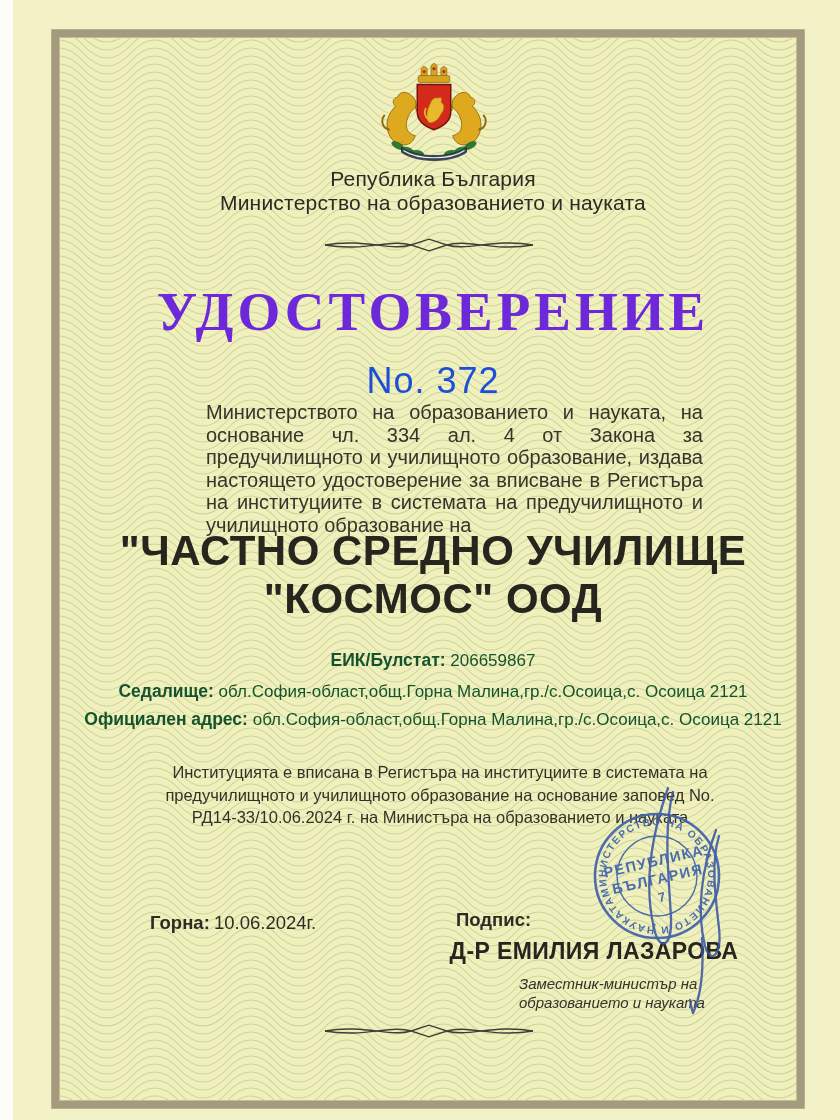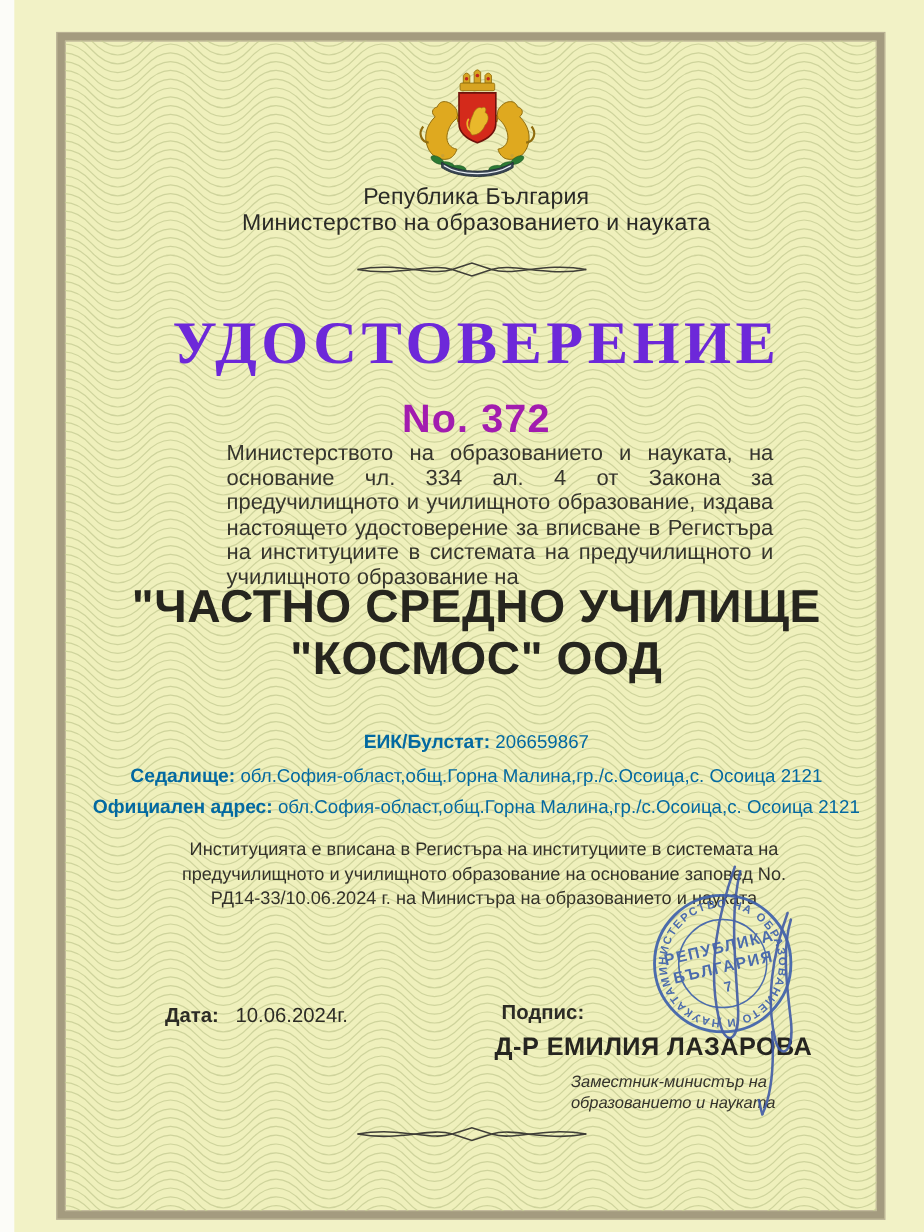--- a/index.html
+++ b/index.html
@@ -17,27 +17,27 @@
     background:#eff0bc;
   }
   .waves{position:absolute;left:0;top:0;}
   .layer{position:absolute;left:0;top:0;width:840px;height:1120px;}
   .center{position:absolute;left:60px;width:738px;text-align:center;transform:translateX(4px);}
   .hdr-line{font-size:21px;letter-spacing:.2px;color:#2a2a26;}
   .title{
     font-family:"Liberation Serif", serif;font-weight:700;
     font-size:55px;letter-spacing:4px;color:#6d28d9;
   }
-  .cert-no{font-size:36px;font-weight:700;letter-spacing:1px;color:#a21caf;}
+  .cert-no{font-size:36px;font-weight:400;letter-spacing:1px;color:#1d4ed8;}
   .para1{
     position:absolute;left:206px;top:401px;width:497px;
     font-size:20px;line-height:22.5px;text-align:justify;color:#36352d;
   }
   .school{font-size:42px;line-height:48px;font-weight:700;color:#26251e;letter-spacing:.5px;}
-  .kv{font-size:17px;color:#0369a1;margin-top:14px;}
+  .kv{font-size:17px;color:#14532d;}
   .kv b{font-size:17.5px;}
   .para2{
     position:absolute;left:150px;top:761px;width:580px;
     font-size:16.5px;line-height:22.5px;text-align:center;color:#33322a;
   }
   .date-label{position:absolute;left:150px;top:912px;font-size:18.5px;font-weight:700;}
   .date-value{position:absolute;left:214px;top:912px;font-size:18.5px;}
   .sign-label{position:absolute;left:456px;top:909px;font-size:18.5px;font-weight:700;}
   .signer-name{position:absolute;left:449px;top:938px;width:290px;text-align:center;
     font-size:23px;font-weight:700;letter-spacing:.4px;color:#262520;}
@@ -273,21 +273,21 @@
       <b>Седалище:</b>
       <span>обл.София-област,общ.Горна Малина,гр./с.Осоица,с. Осоица 2121</span>
     </div>
     <div class="center kv" style="top:709px;">
       <b>Официален адрес:</b>
       <span>обл.София-област,общ.Горна Малина,гр./с.Осоица,с. Осоица 2121</span>
     </div>
 
     <div class="para2">Институцията е вписана в Регистъра на институциите в системата на предучилищното и училищното образование на основание заповед No. РД14-33/10.06.2024 г. на Министъра на образованието и науката</div>
 
-    <div class="date-label">Дата:</div>
+    <div class="date-label">Горна:</div>
     <div class="date-value">10.06.2024г.</div>
     <div class="sign-label">Подпис:</div>
     <div class="signer-name">Д-Р ЕМИЛИЯ ЛАЗАРОВА</div>
     <div class="signer-role">Заместник-министър на образованието и науката</div>
 
     <svg class="ornament" style="top:1023px;" viewBox="0 0 220 16">
       <g fill="none" stroke="#3f3e37" stroke-width="1.4">
         <path d="M6,8 C45,1 72,14.5 92,8"></path>
           <path d="M6,8 C45,15 72,1.5 92,8"></path>
         <path d="M214,8 C175,1 148,14.5 128,8"></path>

